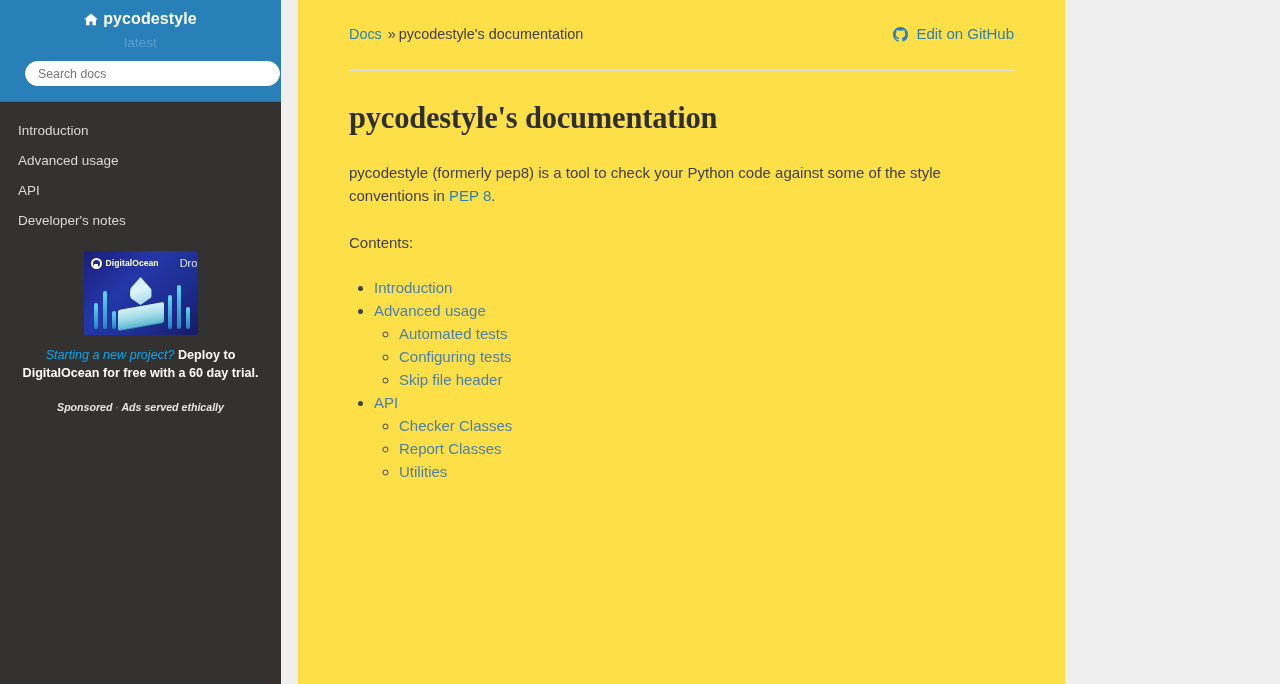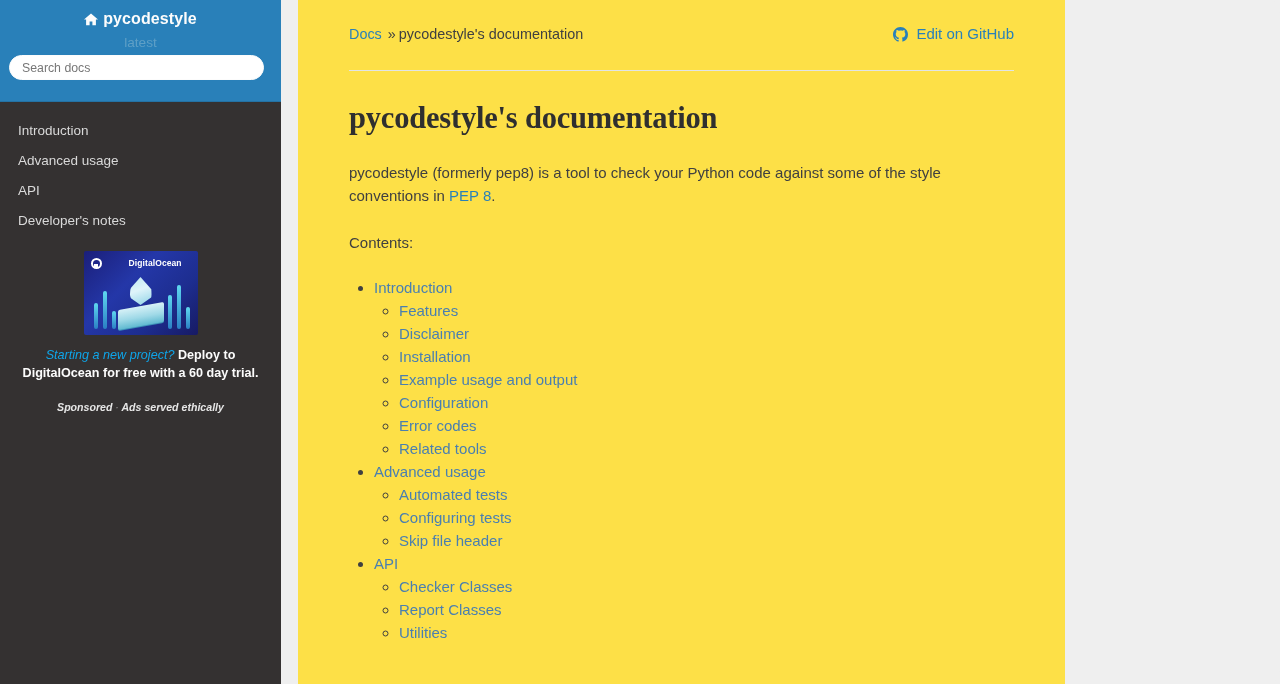--- a/index.html
+++ b/index.html
@@ -51,22 +51,22 @@
     margin-right: 5px;
   }
   .version {
     text-align: center;
     color: #5e9fc6;
     font-size: 13.6px;
     margin-top: 4px;
     line-height: 16px;
   }
   #search-wrap {
-    padding: 0 9px;
-    margin-top: 4px;
+    padding: 0 25px;
+    margin-top: 10px;
   }
   #search-input {
     width: 255px;
     height: 25px;
     border: 1px solid #fcfcfc;
     border-radius: 50px;
     padding: 3px 12px;
     font-size: 12.3px;
     color: #555;
     font-family: "Liberation Sans", sans-serif;
@@ -121,21 +121,21 @@
     position: relative;
     flex: none;
   }
   .do-mark:after {
     content: "";
     position: absolute;
     left: 1px; bottom: -1px;
     width: 4px; height: 4px;
     background: #fff;
   }
-  .do-name { color:#fff; font-size: 8.5px; font-weight: bold; letter-spacing: .1px; margin-left: 23px;}
+  .do-name { color:#fff; font-size: 8.5px; font-weight: bold; letter-spacing: .1px;}
   .do-sub  { color:#dfe6ff; font-size: 11px; margin-left: 21px;}
   .droplet {
     position: absolute;
     left: 46px; top: 26px;
     width: 22px; height: 28px;
     background: linear-gradient(160deg,#bfe9f2 0%, #dff4fa 45%, #8fd3e6 100%);
     border-radius: 50% 50% 50% 50% / 62% 62% 38% 38%;
     clip-path: polygon(50% 0%, 100% 45%, 100% 72%, 50% 100%, 0% 72%, 0% 45%);
   }
   .cube {
@@ -358,29 +358,20 @@
       <h1 id="doc-title">pycodestyle's documentation</h1>
 
 
       <p class="para"><span>pycodestyle (formerly pep8) is a tool to check your Python code against some of the style conventions in </span><a href="#">PEP 8</a><span>.</span></p>
 
       <p class="para">Contents:</p>
 
       <ul class="toc">
         <li>
           <a href="#">Introduction</a>
-          <ul>
-            <li><a href="#">Features</a></li>
-            <li><a href="#">Disclaimer</a></li>
-            <li><a href="#">Installation</a></li>
-            <li><a href="#">Example usage and output</a></li>
-            <li><a href="#">Configuration</a></li>
-            <li><a href="#">Error codes</a></li>
-            <li><a href="#">Related tools</a></li>
-          </ul>
         </li>
         <li>
           <a href="#">Advanced usage</a>
           <ul>
             <li><a href="#">Automated tests</a></li>
             <li><a href="#">Configuring tests</a></li>
             <li><a href="#">Skip file header</a></li>
           </ul>
         </li>
         <li>

